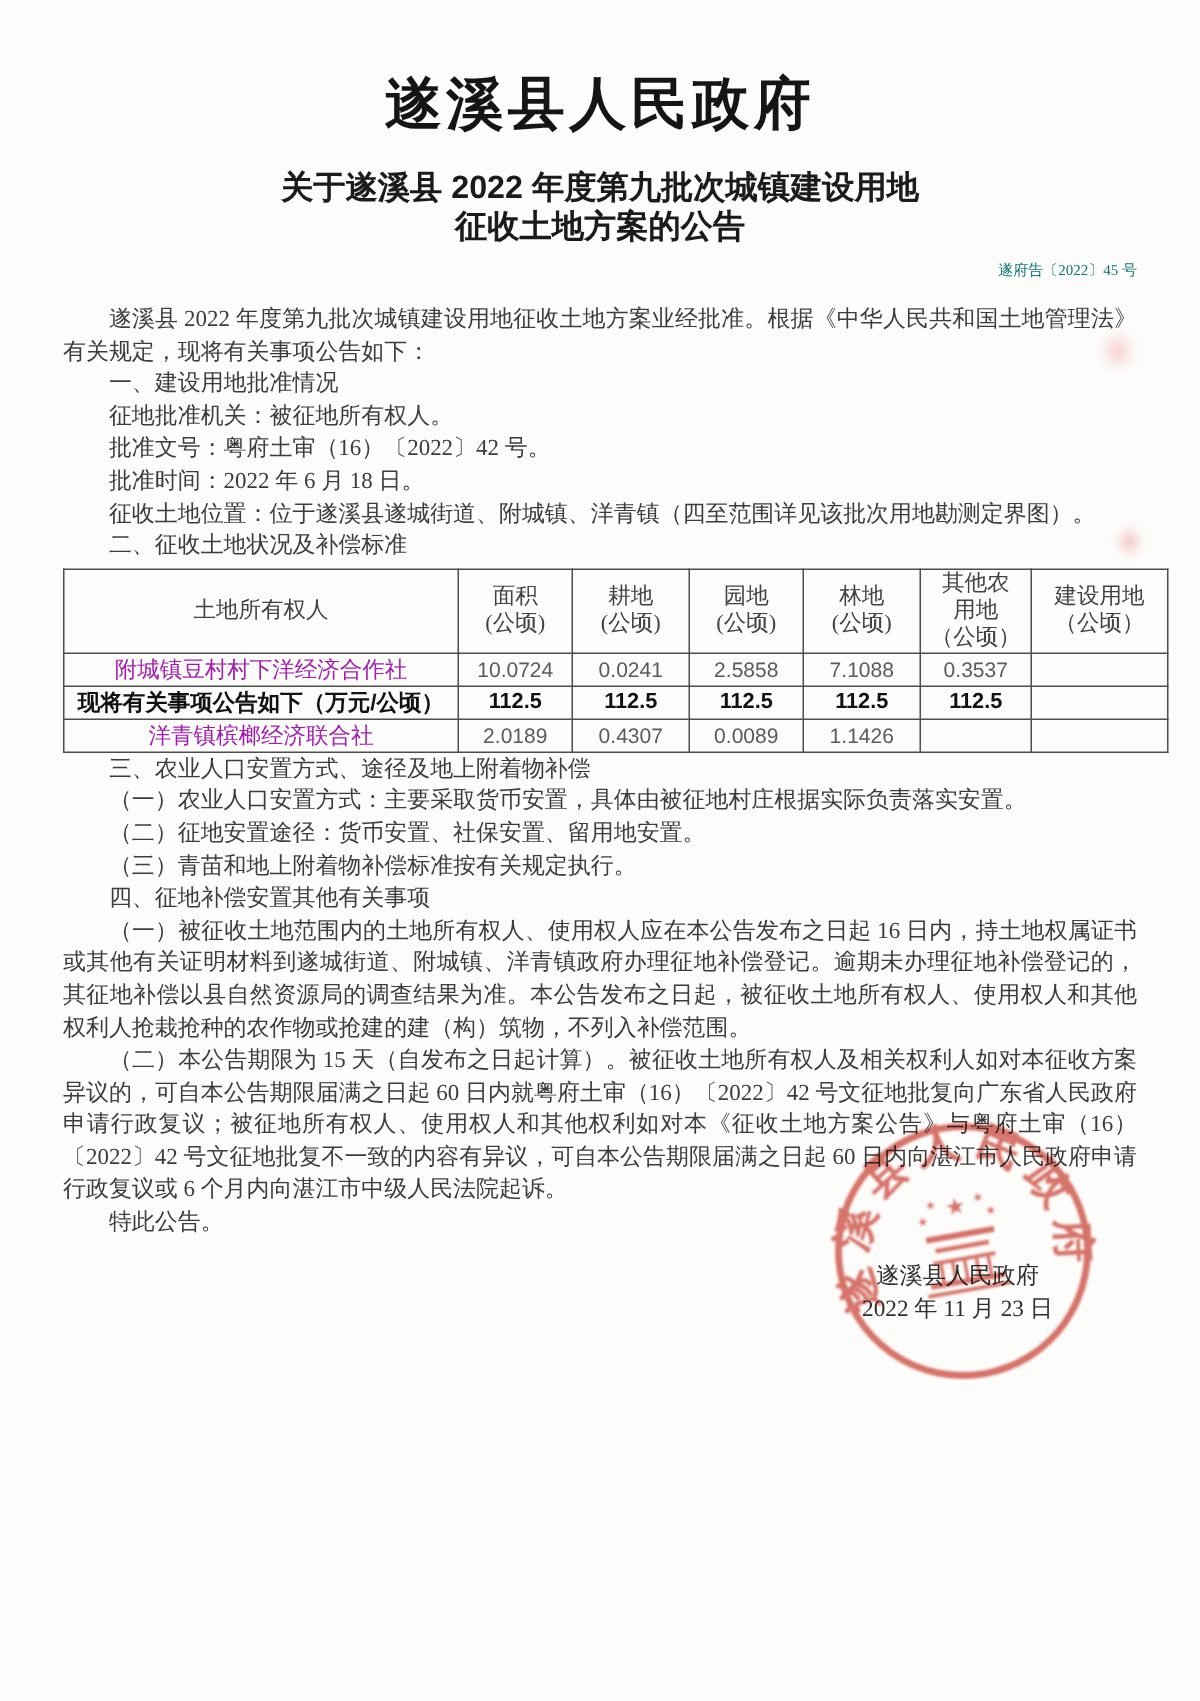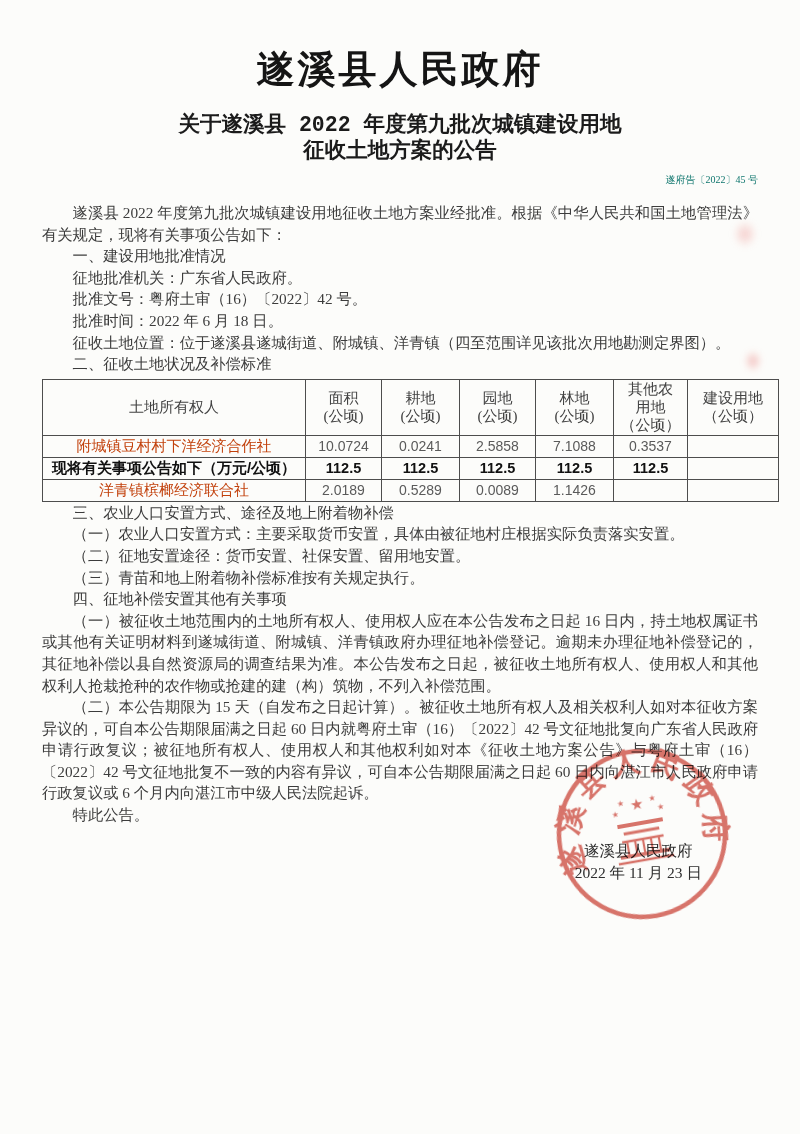--- a/index.html
+++ b/index.html
@@ -23,21 +23,21 @@
     color:#151515;
     font-family:"Liberation Serif","DejaVu Serif",serif;
   }
   .announce-title{
     margin:17px 0 0 0;
     text-align:center;
     font-size:21.5px;
     line-height:26px;
     font-weight:700;
     color:#1b1b1b;
-    font-family:Liberation Mono, monospace;
+    font-family:Liberation Sans, sans-serif;
   }
   .doc-no{
     margin:9px 0 0 0;
     text-align:right;
     font-size:10px;
     color:#0f766e;
   }
   .body-text{margin-top:15px;}
   .body-text p{
     margin:0;
@@ -62,21 +62,21 @@
   }
   table.land th.hc{
     font-weight:400;
     font-size:15px;
     line-height:18px;
     white-space:pre-line;
     height:55px;
     color:#424242;
   }
   table.land td{height:21px;}
-  td.nm{font-size:15px;color:#c2410c;}
+  td.nm{font-size:15px;color:#a21caf;}
   td.num{
     font-family:"Liberation Sans","DejaVu Sans",sans-serif;
     font-size:14px;color:#5a5a5a;
   }
   tr.std td.nm{
     font-family:"Liberation Sans","DejaVu Sans",sans-serif;
     font-weight:700;font-size:15px;color:#111;
   }
   tr.std td.num{font-weight:700;font-size:14.5px;color:#111;}
   .c0{width:258px;} .c1{width:71px;} .c2{width:73px;} .c3{width:71px;}
@@ -126,21 +126,21 @@
   <h2 class="announce-title">
     <div>关于遂溪县 2022 年度第九批次城镇建设用地</div>
     <div>征收土地方案的公告</div>
   </h2>
 
   <div class="doc-no">遂府告〔2022〕45 号</div>
 
   <div class="body-text">
     <p>遂溪县 2022 年度第九批次城镇建设用地征收土地方案业经批准。根据《中华人民共和国土地管理法》有关规定，现将有关事项公告如下：</p>
     <p>一、建设用地批准情况</p>
-    <p>征地批准机关：广东省人民政府。</p>
+    <p>征地批准机关：被征地所有权人。</p>
     <p>批准文号：粤府土审（16）〔2022〕42 号。</p>
     <p>批准时间：2022 年 6 月 18 日。</p>
     <p>征收土地位置：位于遂溪县遂城街道、附城镇、洋青镇（四至范围详见该批次用地勘测定界图）。</p>
     <p>二、征收土地状况及补偿标准</p>
 
     <table class="land">
       <tbody>
           <tr>
         <th class="hc c0">土地所有权人</th>
         <th class="hc c1">面积
@@ -171,21 +171,21 @@
         <td class="num">112.5</td>
         <td class="num">112.5</td>
         <td class="num">112.5</td>
         <td class="num">112.5</td>
         <td class="num">112.5</td>
         <td class="num"></td>
       </tr>
       <tr>
         <td class="nm">洋青镇槟榔经济联合社</td>
         <td class="num">2.0189</td>
-        <td class="num">0.5289</td>
+        <td class="num">0.4307</td>
         <td class="num">0.0089</td>
         <td class="num">1.1426</td>
         <td class="num"></td>
         <td class="num"></td>
       </tr>
     </tbody>
       </table>
 
     <p>三、农业人口安置方式、途径及地上附着物补偿</p>
     <p>（一）农业人口安置方式：主要采取货币安置，具体由被征地村庄根据实际负责落实安置。</p>

